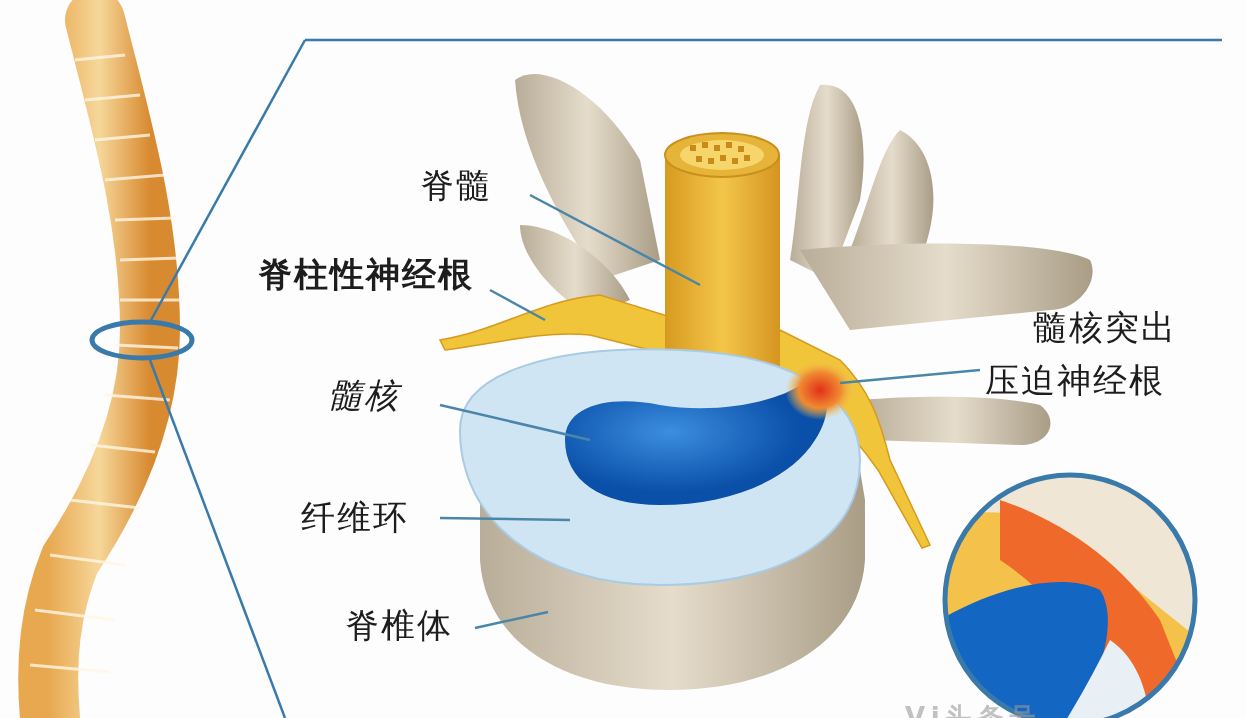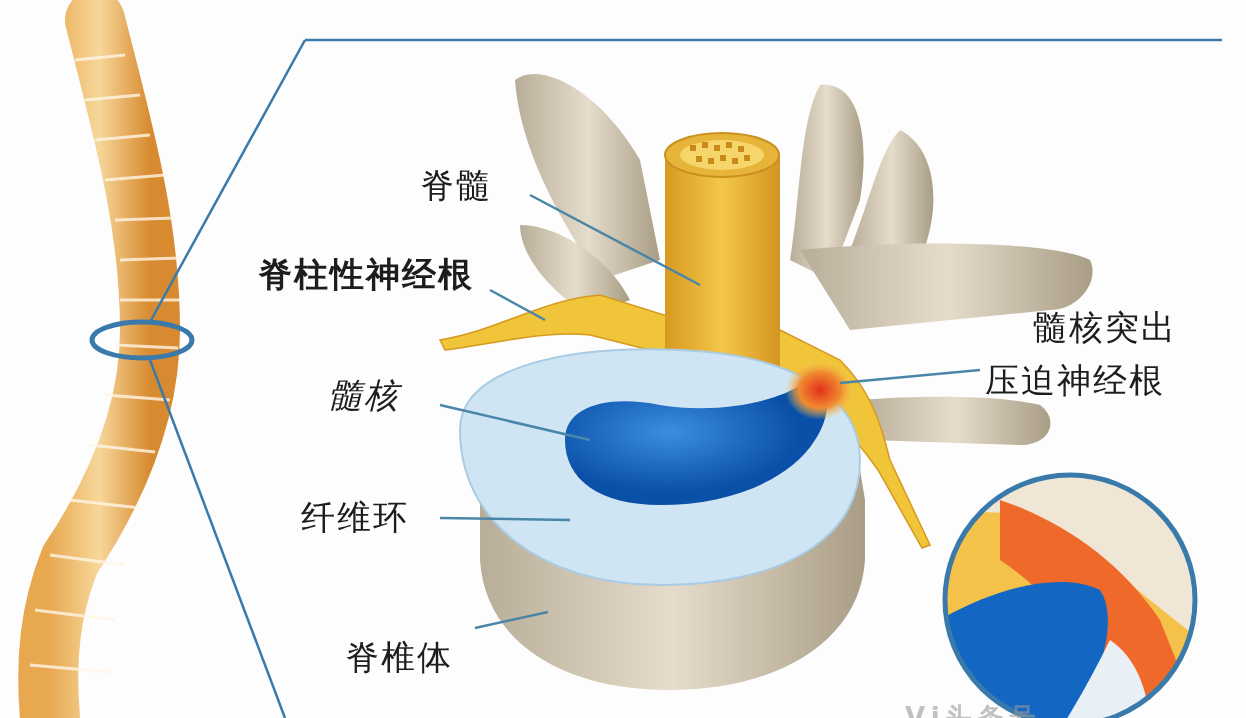--- a/index.html
+++ b/index.html
@@ -126,16 +126,16 @@
     <line x1="440" y1="518" x2="570" y2="520"></line>
     <line x1="475" y1="628" x2="548" y2="612"></line>
     <line x1="840" y1="383" x2="980" y2="370"></line>
   </g>
 </svg>
 
 <div class="label" style="left:420px;top:163px;">脊髓</div>
 <div class="label" style="left:258px;top:252px;font-weight:bold;">脊柱性神经根</div>
 <div class="label" style="left:328px;top:373px;font-style:italic;">髓核</div>
 <div class="label" style="left:301px;top:495px;">纤维环</div>
-<div class="label" style="left:345px;top:603px;margin-top:32px;">脊椎体</div>
+<div class="label" style="left:345px;top:603px;">脊椎体</div>
 <div class="label" style="left:985px;top:305px;margin-left:48px;">髓核突出</div>
 <div class="label" style="left:985px;top:358px;text-align:right;">压迫神经根</div>
 <div class="wm">Vi头条号</div>
 
 </body></html>

